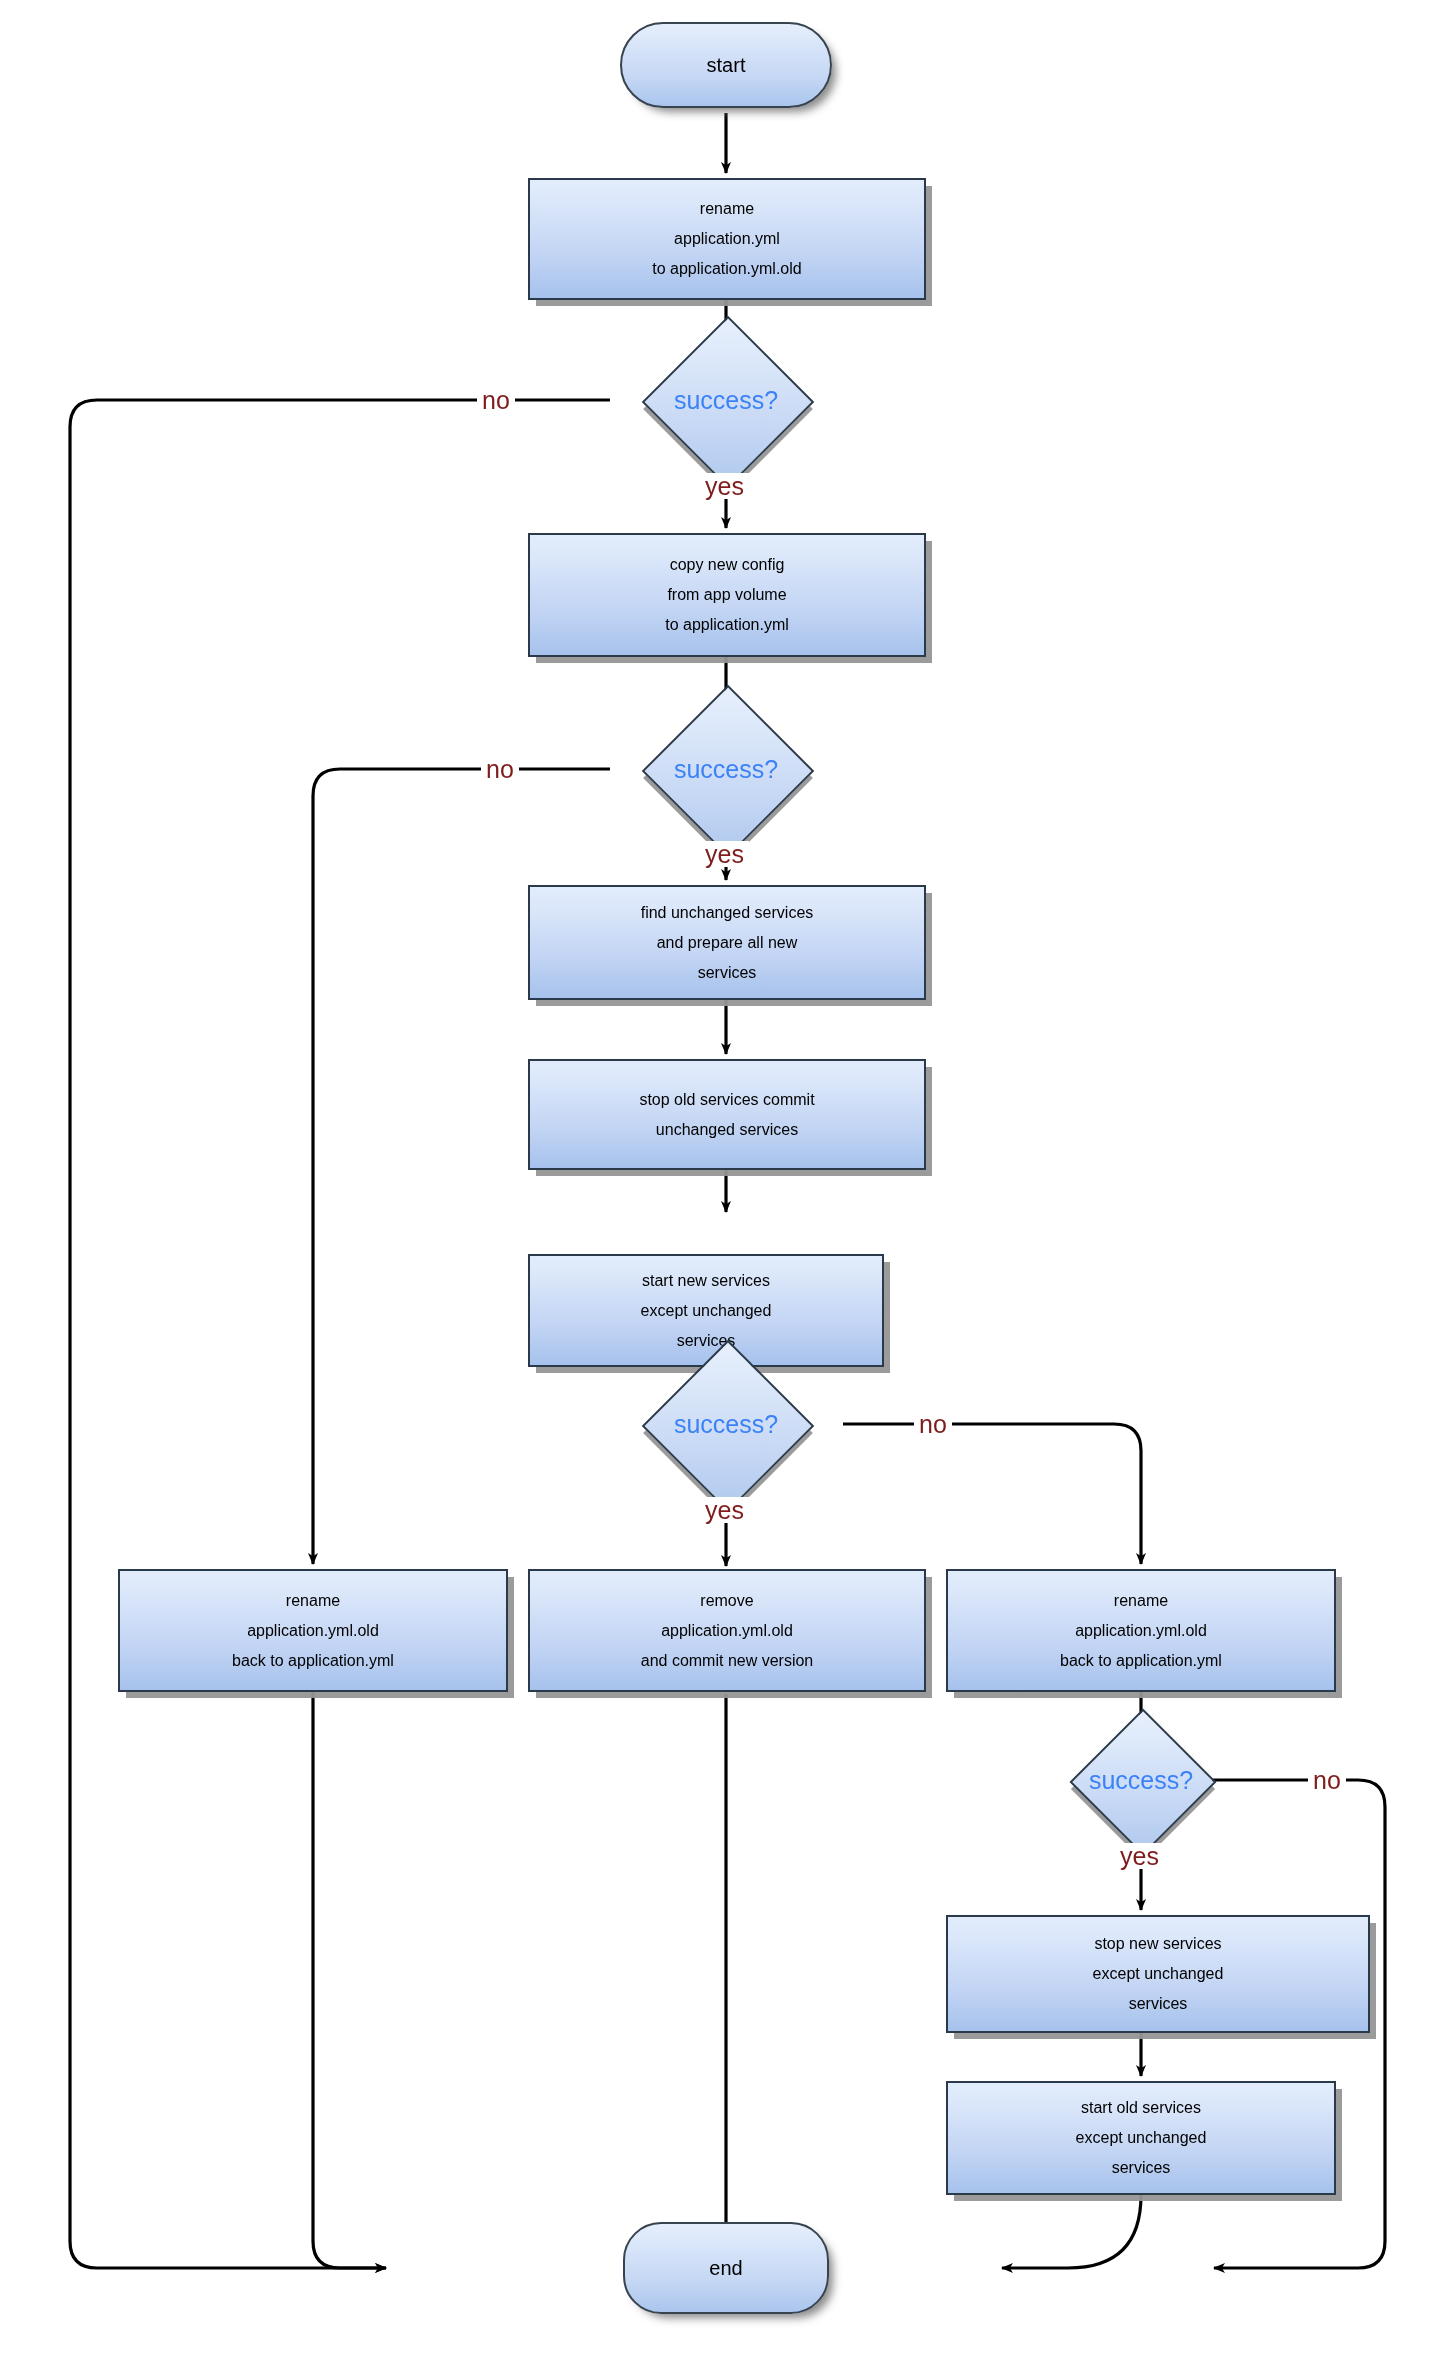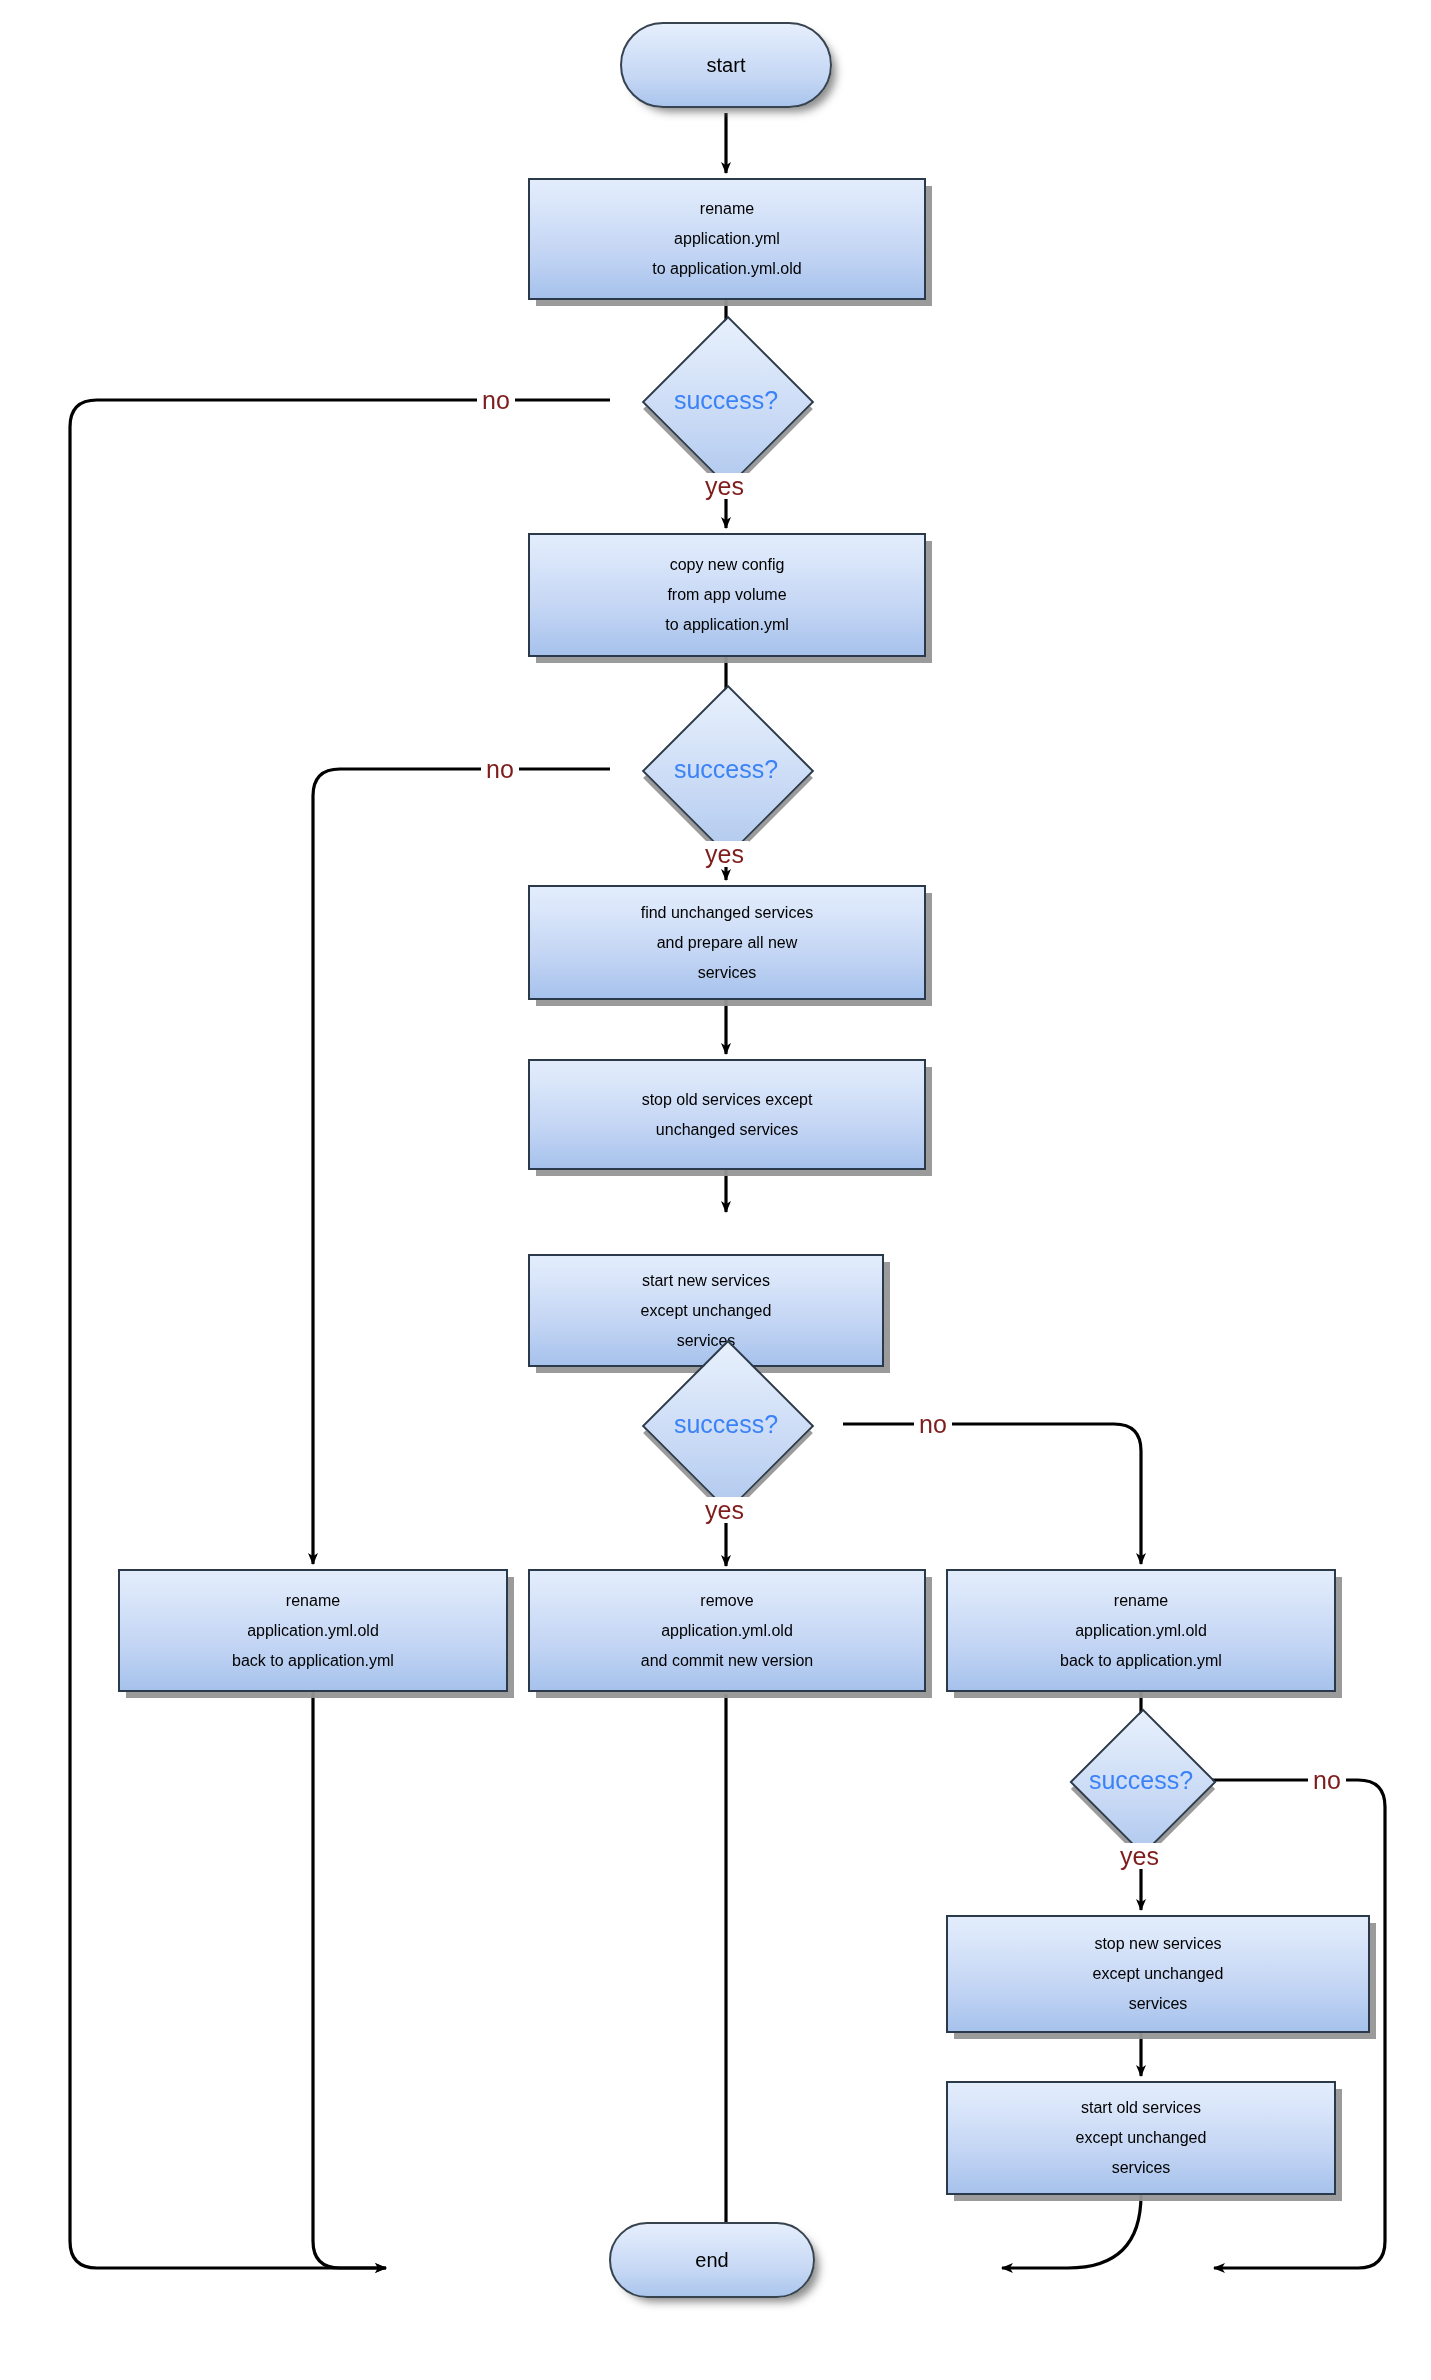--- a/index.html
+++ b/index.html
@@ -121,21 +121,21 @@
     <span class="lbl">success?</span>
   </div>
 
   <div class="node proc" style="left:528px;top:885px;width:398px;height:115px;">
     <span class="lbl" style="white-space:pre-line;">find unchanged services
 and prepare all new
 services</span>
   </div>
 
   <div class="node proc" style="left:528px;top:1059px;width:398px;height:111px;">
-    <span class="lbl" style="white-space:pre-line;">stop old services except
+    <span class="lbl" style="white-space:pre-line;">stop old services commit
 unchanged services</span>
   </div>
 
   <div class="node proc" style="left:528px;top:1217px;width:356px;height:113px;margin-top:37px;">
     <span class="lbl" style="white-space:pre-line;">start new services
 except unchanged
 services</span>
   </div>
 
   <div class="dec" style="left:667px;top:1365px;width:118px;height:118px;">
@@ -171,21 +171,21 @@
 except unchanged
 services</span>
   </div>
 
   <div class="node proc" style="left:946px;top:2081px;width:390px;height:114px;">
     <span class="lbl" style="white-space:pre-line;">start old services
 except unchanged
 services</span>
   </div>
 
-  <div class="node term" style="left:609px;top:2222px;width:206px;height:76px;border-radius:38px;">
+  <div class="node term" style="left:623px;top:2222px;width:206px;height:92px;border-radius:38px;">
     <span class="lbl">end</span>
   </div>
 
   <span class="elabel" style="left:477px;top:387px;">no</span>
   <span class="elabel" style="left:700px;top:473px;">yes</span>
   <span class="elabel" style="left:481px;top:756px;">no</span>
   <span class="elabel" style="left:700px;top:841px;">yes</span>
   <span class="elabel" style="left:914px;top:1411px;">no</span>
   <span class="elabel" style="left:700px;top:1497px;">yes</span>
   <span class="elabel" style="left:1308px;top:1767px;">no</span>

